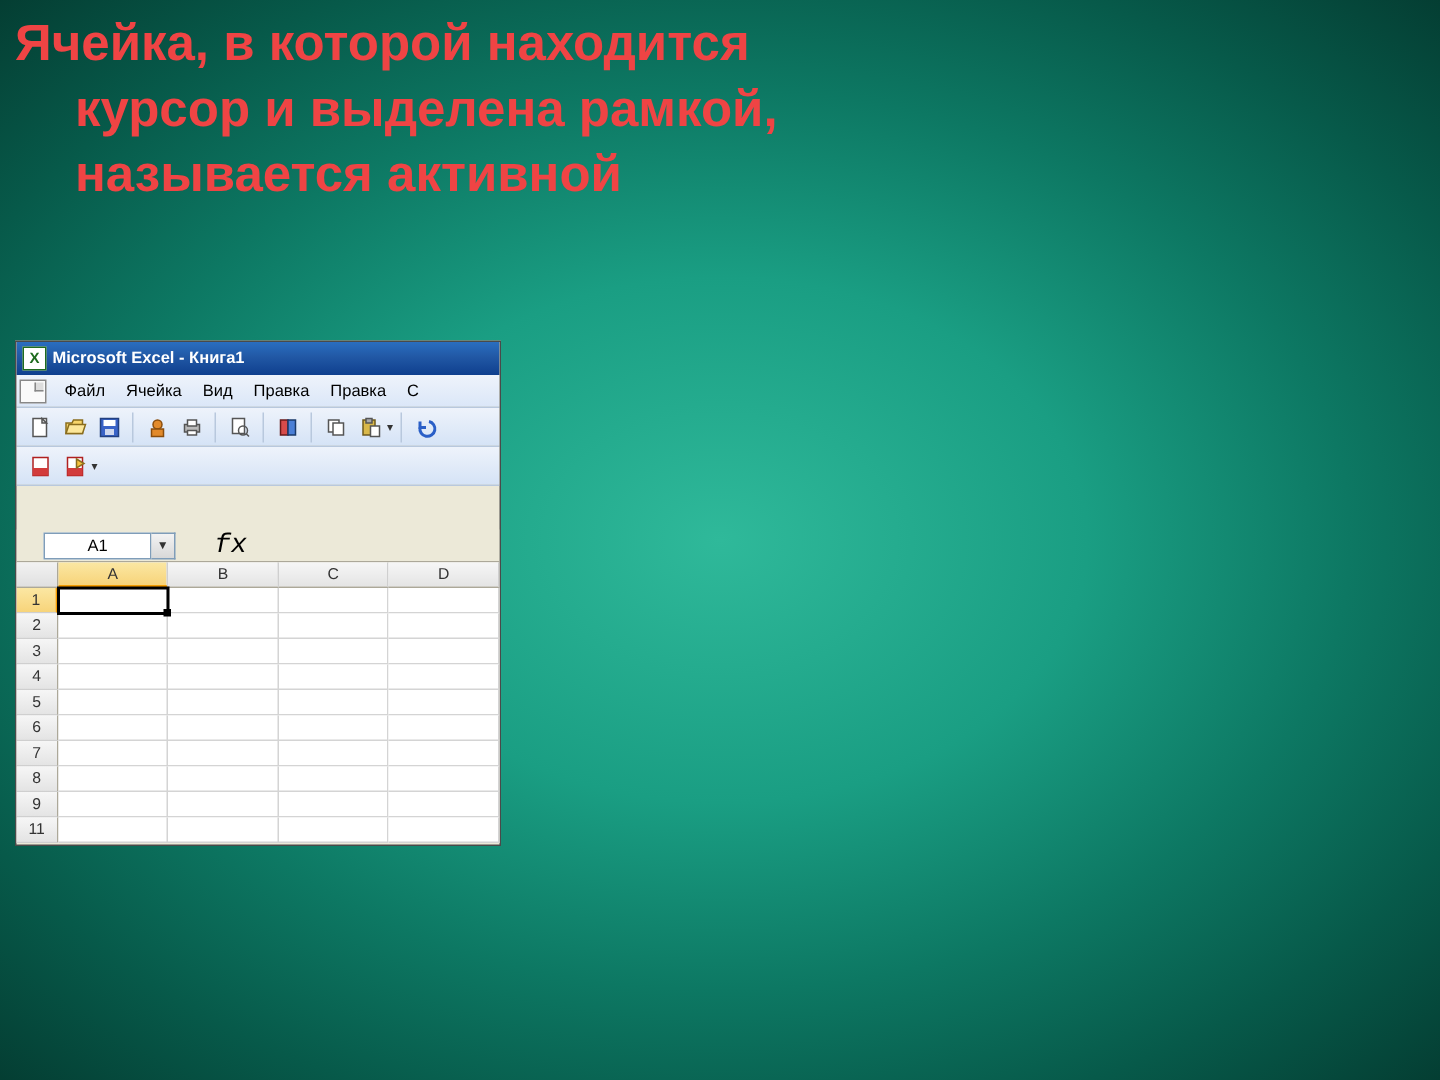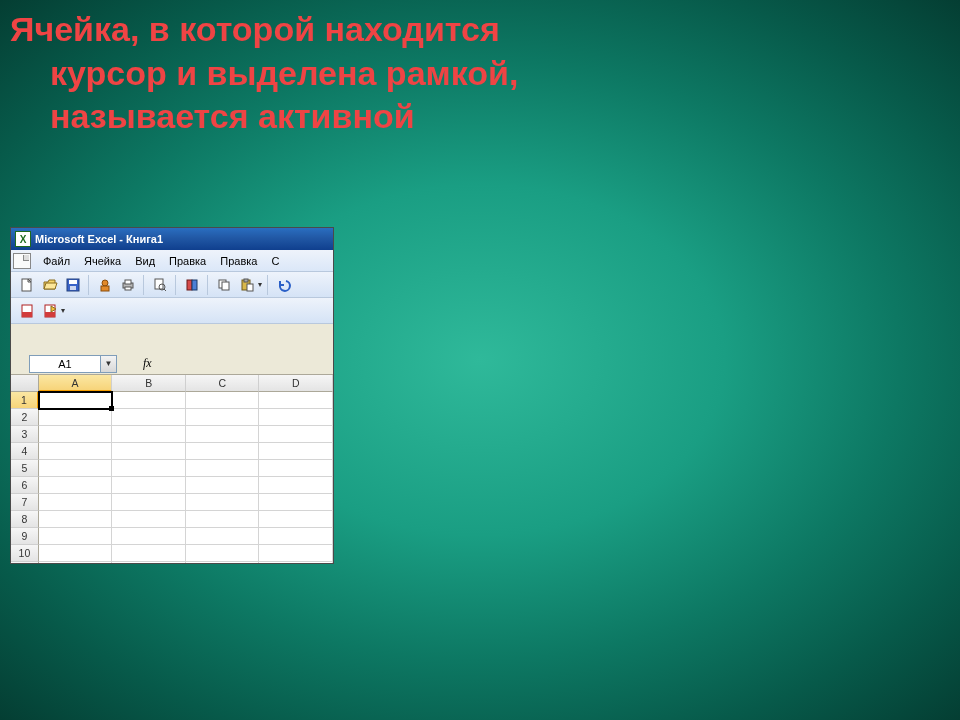--- a/index.html
+++ b/index.html
@@ -120,21 +120,21 @@
     display: flex; align-items: center; justify-content: center;
     font-size: 11px;
   }
   .nb-arrow {
     width: 16px; height: 18px;
     background: linear-gradient(to bottom, #f3f3f3, #d8d8d8);
     border: 1px solid #7f9db9; border-left: none;
     display: flex; align-items: center; justify-content: center;
     font-size: 8px; color: #333;
   }
-  .fx { margin-left: 26px; font-style: italic; font-family: Liberation Serif, serif; font-size: 12px; }
+  .fx { margin-left: 26px; font-style: italic; font-family: Liberation Mono, monospace; font-size: 18px; }
 
   
   .grid {
     background: #fff;
   }
   .col-headers {
     display: flex;
     height: 17px;
   }
   .corner {
@@ -388,27 +388,20 @@
         <div class="cell wD"></div>
     </div>
     <div class="row">
       <div class="row-h">9</div>
       <div class="cell wA"></div>
         <div class="cell wB"></div>
         <div class="cell wC"></div>
         <div class="cell wD"></div>
     </div>
     <div class="row">
-      <div class="row-h">10</div>
-      <div class="cell wA"></div>
-        <div class="cell wB"></div>
-        <div class="cell wC"></div>
-        <div class="cell wD"></div>
-    </div>
-    <div class="row">
       <div class="row-h">11</div>
       <div class="cell wA"></div>
         <div class="cell wB"></div>
         <div class="cell wC"></div>
         <div class="cell wD"></div>
     </div>
   </div>
 
 </div>
 

